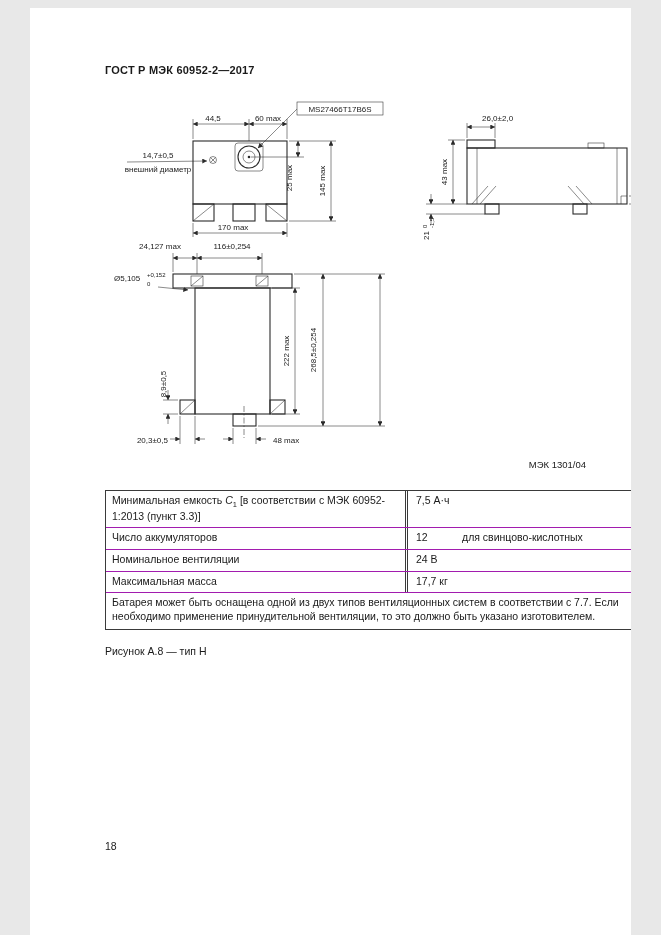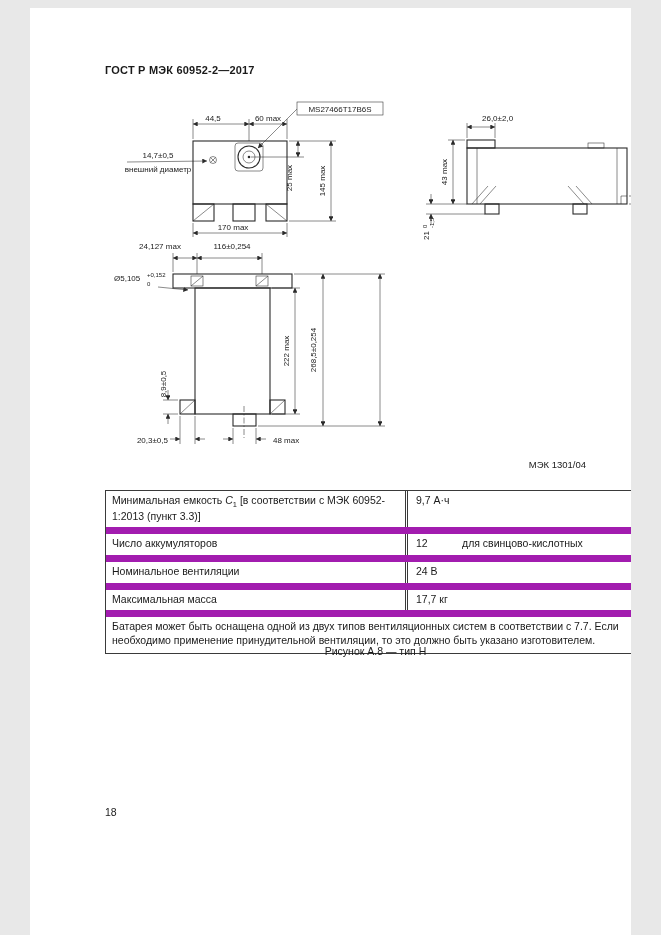--- a/index.html
+++ b/index.html
@@ -9,27 +9,27 @@
   .figref{position:absolute;top:451px;right:45px;font-size:9.5px;}
   .drawing{position:absolute;left:0;top:80px}
   svg text{font-family:"Liberation Sans",sans-serif;font-size:8px;fill:#1a1a1a}
   svg text.sm{font-size:6px}
   .outline{fill:none;stroke:#2a2a2a;stroke-width:1.1}
   .thin{fill:none;stroke:#2a2a2a;stroke-width:.55}
   .dim{fill:none;stroke:#2a2a2a;stroke-width:.55;marker-start:url(#ar);marker-end:url(#ar)}
   .dime{fill:none;stroke:#2a2a2a;stroke-width:.55;marker-end:url(#ar)}
   .dash{stroke-dasharray:6 2 1.5 2}
   .tbl{position:absolute;left:75px;top:482px;width:541px;border:1px solid #3a3a3a;font-size:10.5px;line-height:1.3}
-  .trow{display:grid;grid-template-columns:302px 1fr;border-bottom:7px solid #a21caf}
+  .trow{display:grid;grid-template-columns:302px 1fr;border-bottom:1px solid #a21caf}
   .cl{padding:3px 6px 4px;border-right:3px double #3a3a3a}
   .cr{padding:3px 8px 4px}
   .vals{display:grid;grid-template-columns:46px auto}
   .noterow{padding:3px 6px 5px}
-  .caption{position:absolute;left:75px;top:637px;width:541px;text-align:center;font-size:10.5px}
-  .pagenum{position:absolute;left:75px;top:798px;font-size:10.5px}
+  .caption{position:absolute;left:75px;top:637px;width:541px;font-size:10.5px}
+  .pagenum{position:absolute;left:75px;top:832px;font-size:10.5px}
   sub{font-size:7.5px}
 </style>
 </head>
 <body>
 
 <div class="page">
 
   <div class="header">ГОСТ Р МЭК 60952-2—2017</div>
 
   <svg class="drawing" width="661" height="372" viewBox="0 0 661 372">
@@ -188,21 +188,21 @@
       <line class="dime" x1="236" y1="351" x2="226" y2="351"></line>
       <text x="243" y="354.5" text-anchor="start">48 max</text>
     </g>
   </svg>
 
   <div class="figref">МЭК 1301/04</div>
 
   <div class="tbl">
     <div class="trow">
       <div class="cl"><span>Минимальная емкость </span><i>C</i><sub>1</sub><span> [в соответствии с МЭК 60952-1:2013 (пункт 3.3)]</span></div>
-      <div class="cr">9,7 А·ч</div>
+      <div class="cr">7,5 А·ч</div>
     </div>
     <div class="trow">
       <div class="cl">Число аккумуляторов</div>
       <div class="cr">
         <div class="vals">
             <span>12</span>
             <span>для свинцово-кислотных</span>
           </div>
       </div>
     </div>

